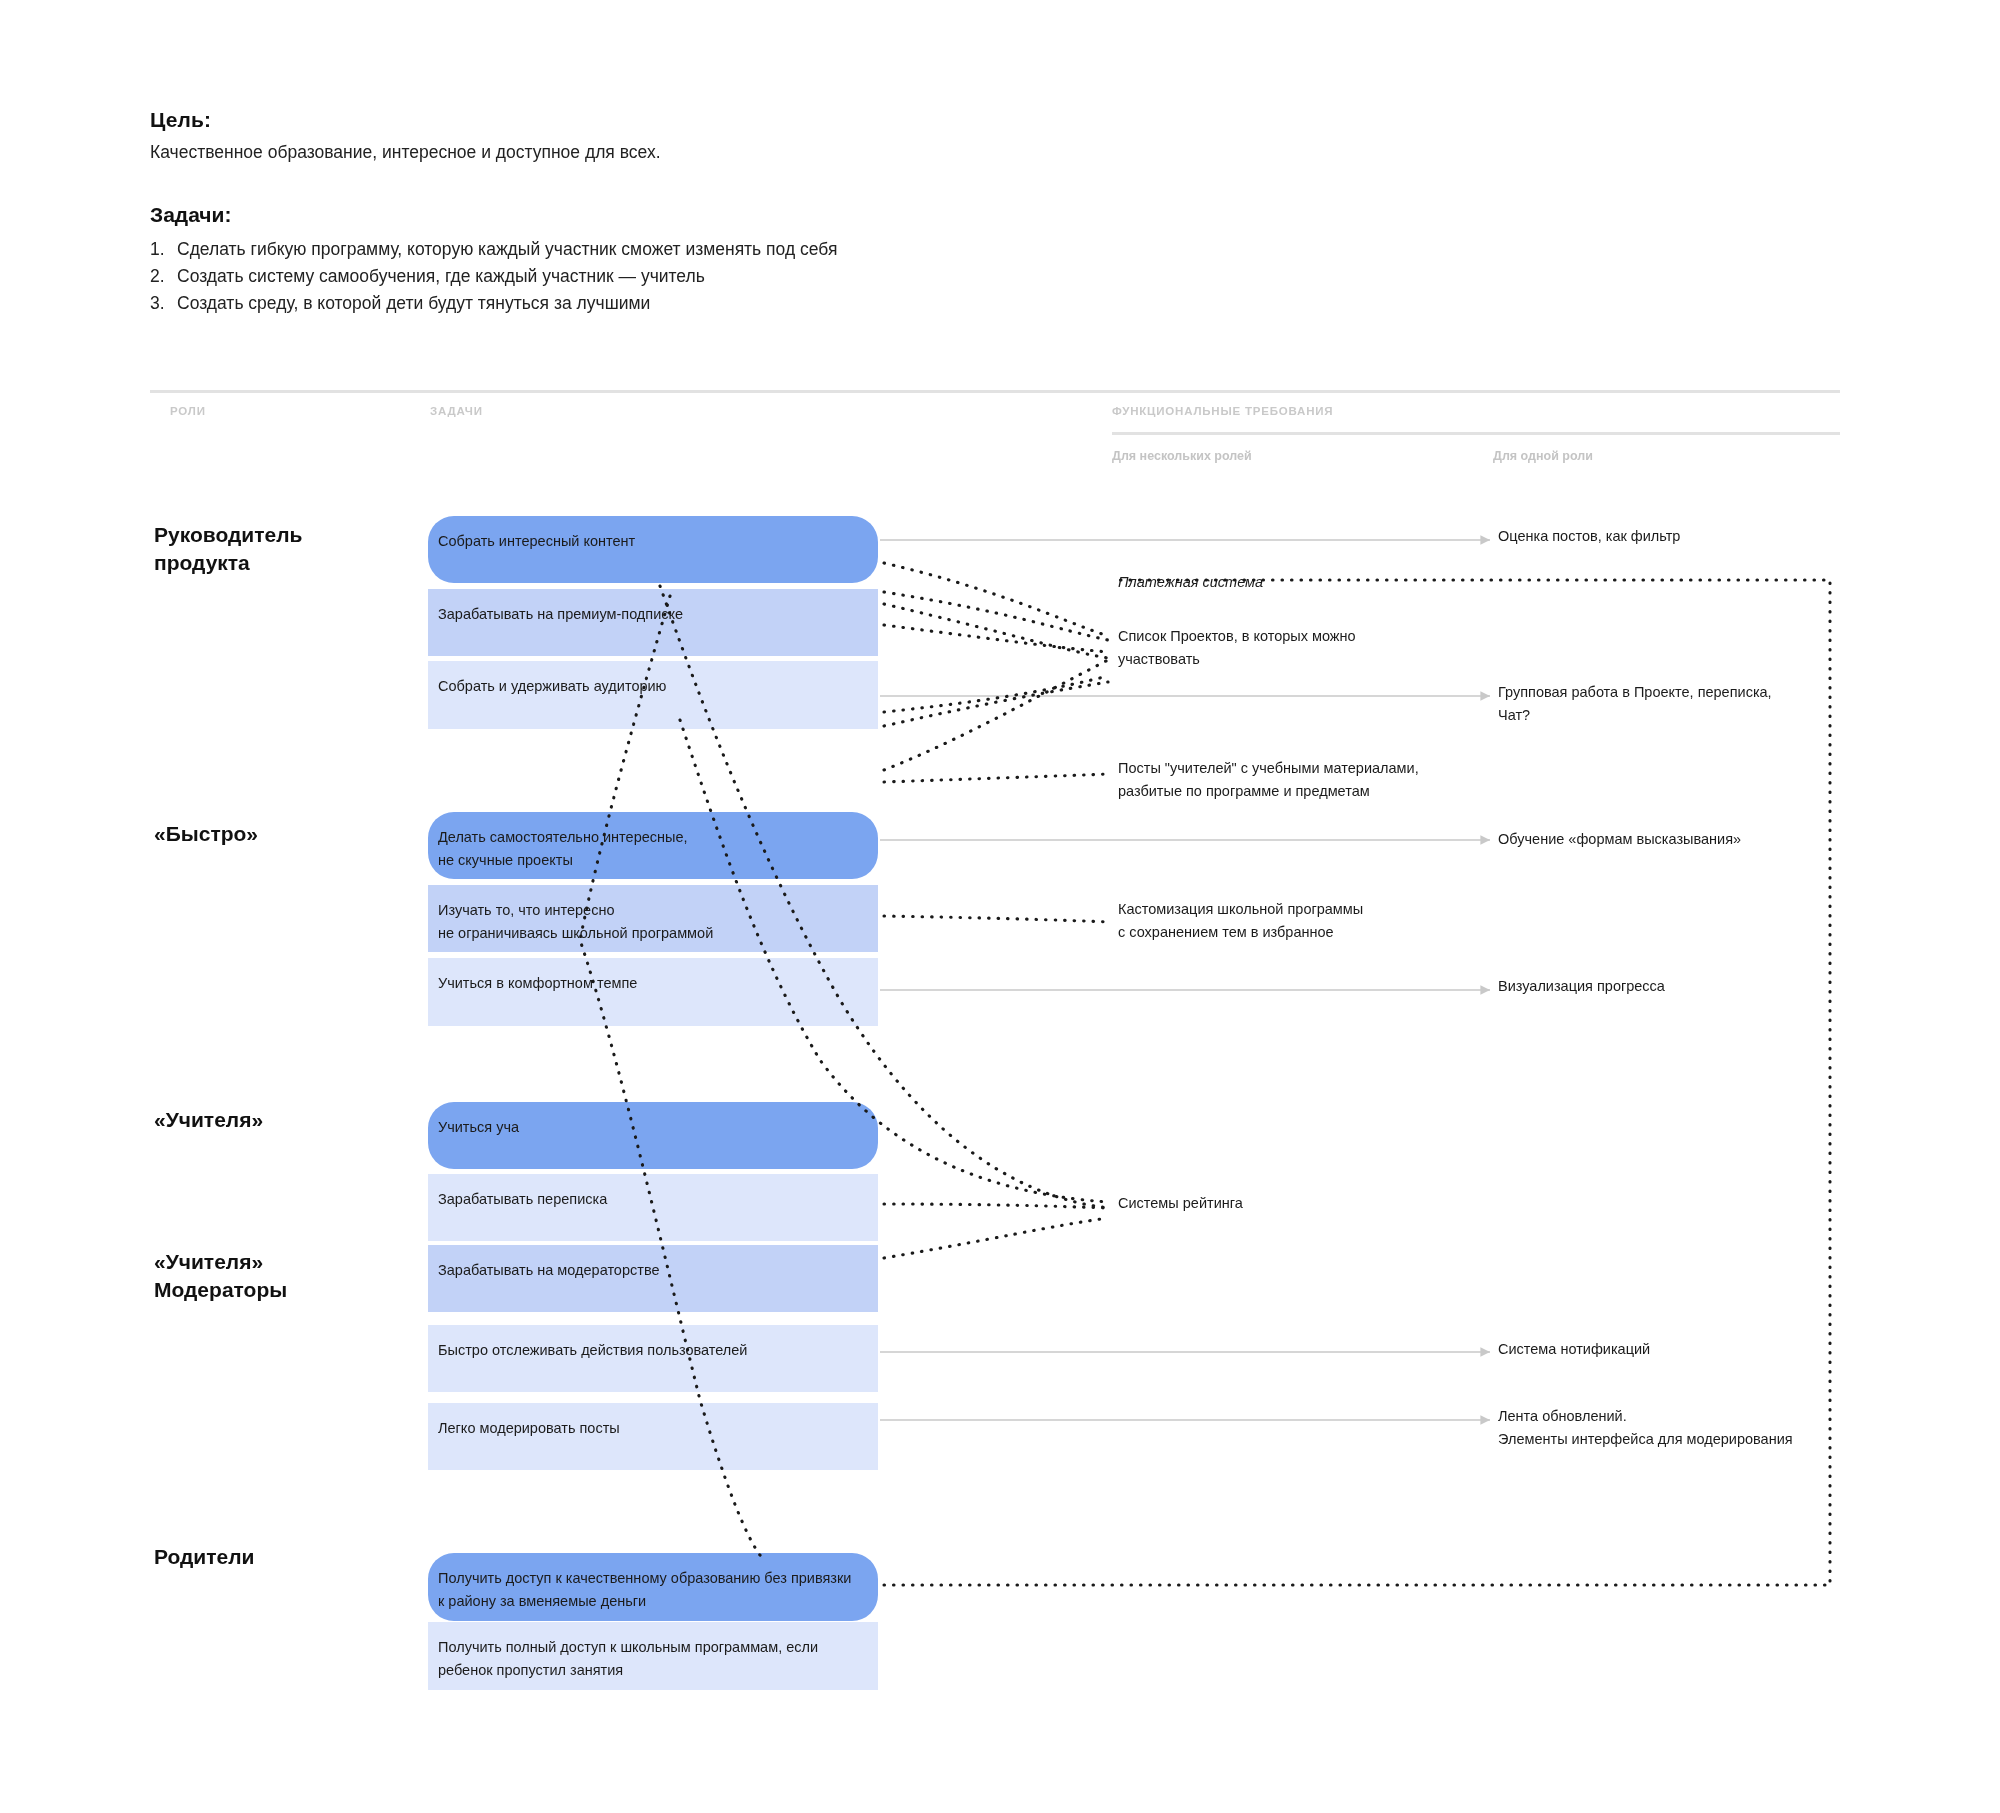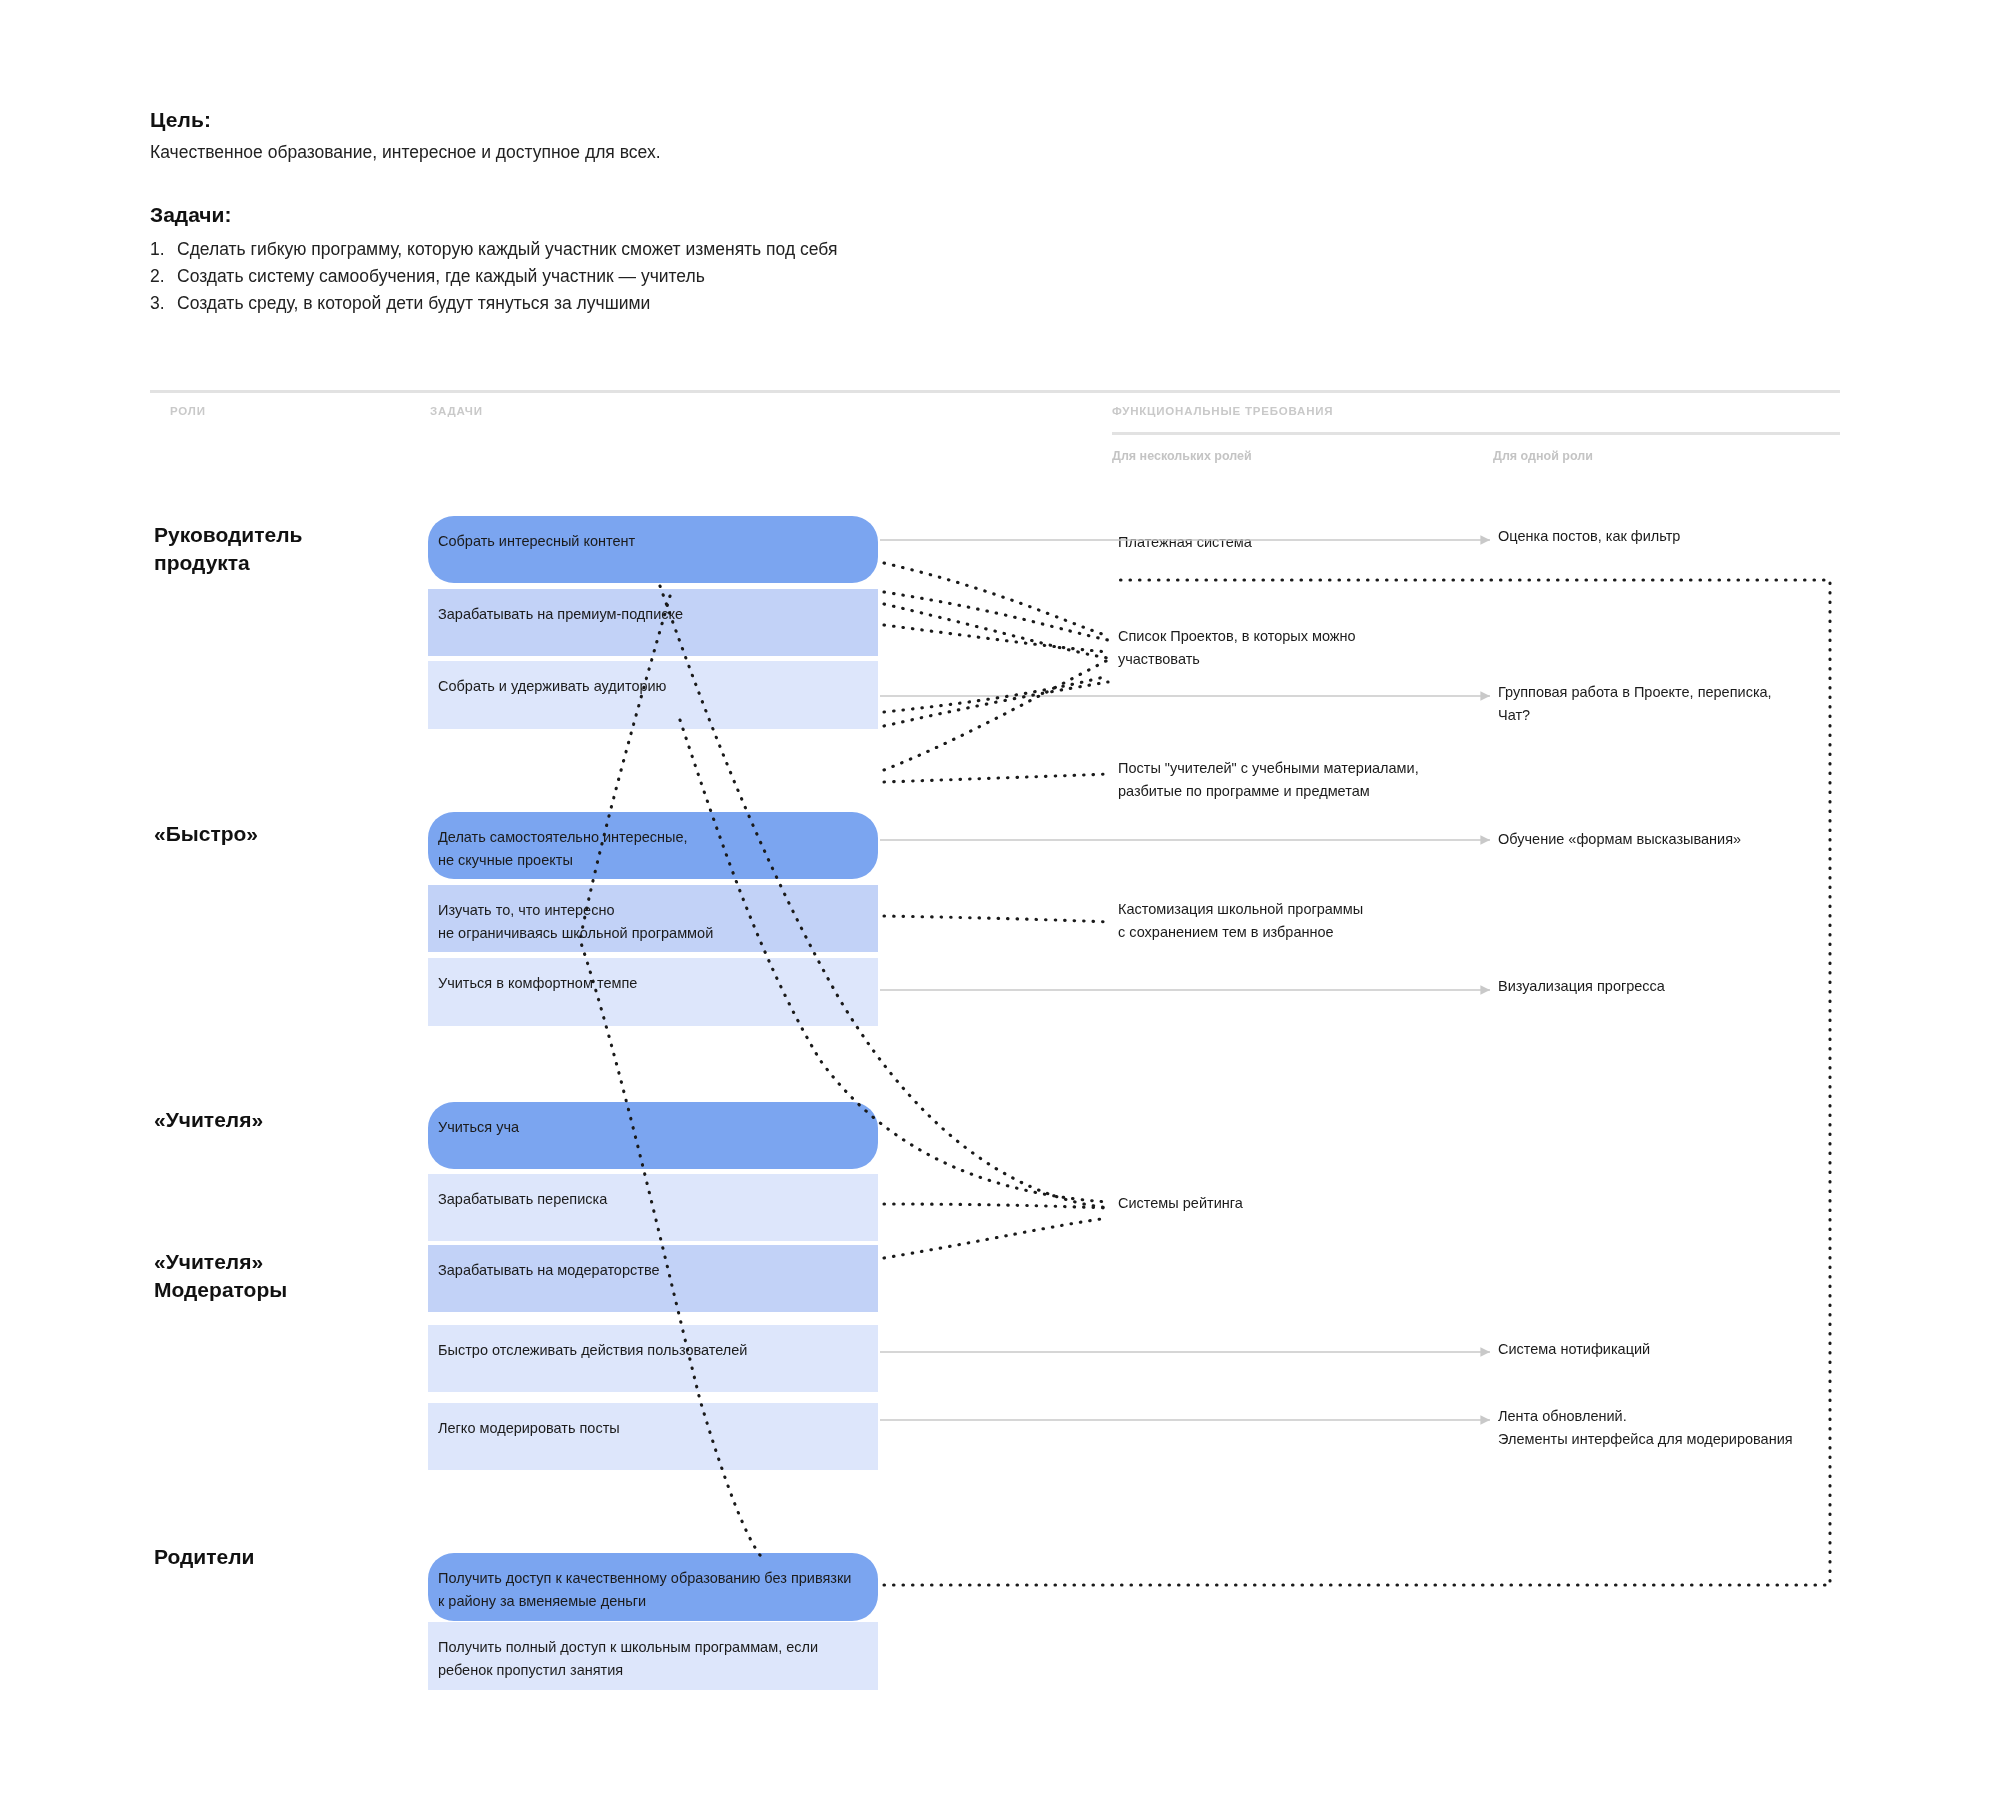--- a/index.html
+++ b/index.html
@@ -190,21 +190,21 @@
   <div class="task t-light" style="top:1174px; height:67px;"><span style="white-space:pre-line">Зарабатывать переписка</span></div>
   <div class="task t-mid" style="top:1245px; height:67px;"><span style="white-space:pre-line">Зарабатывать на модераторстве</span></div>
   <div class="task t-light" style="top:1325px; height:67px;"><span style="white-space:pre-line">Быстро отслеживать действия пользователей</span></div>
   <div class="task t-light" style="top:1403px; height:67px;"><span style="white-space:pre-line">Легко модерировать посты</span></div>
 
   <div class="task t-light" style="top:1622px; height:68px;"><span style="white-space:pre-line">Получить полный доступ к школьным программам, если
 ребенок пропустил занятия</span></div>
   <div class="task t-strong" style="top:1553px; height:68px;"><span style="white-space:pre-line">Получить доступ к качественному образованию без привязки
 к району за вменяемые деньги</span></div>
 
-  <div class="req req-multi" style="top:531px;">Платежная система</div>
+  <div class="req req-multi" style="top:571px;font-style:italic;">Платежная система</div>
   <div class="req req-multi" style="top:625px;">Список Проектов, в которых можно
 участвовать</div>
   <div class="req req-multi" style="top:757px;">Посты "учителей" с учебными материалами,
 разбитые по программе и предметам</div>
   <div class="req req-multi" style="top:898px;">Кастомизация школьной программы
 с сохранением тем в избранное</div>
   <div class="req req-multi" style="top:1192px;">Системы рейтинга</div>
 
   <div class="req req-one" style="top:525px;">Оценка постов, как фильтр</div>
   <div class="req req-one" style="top:681px;">Групповая работа в Проекте, переписка,

